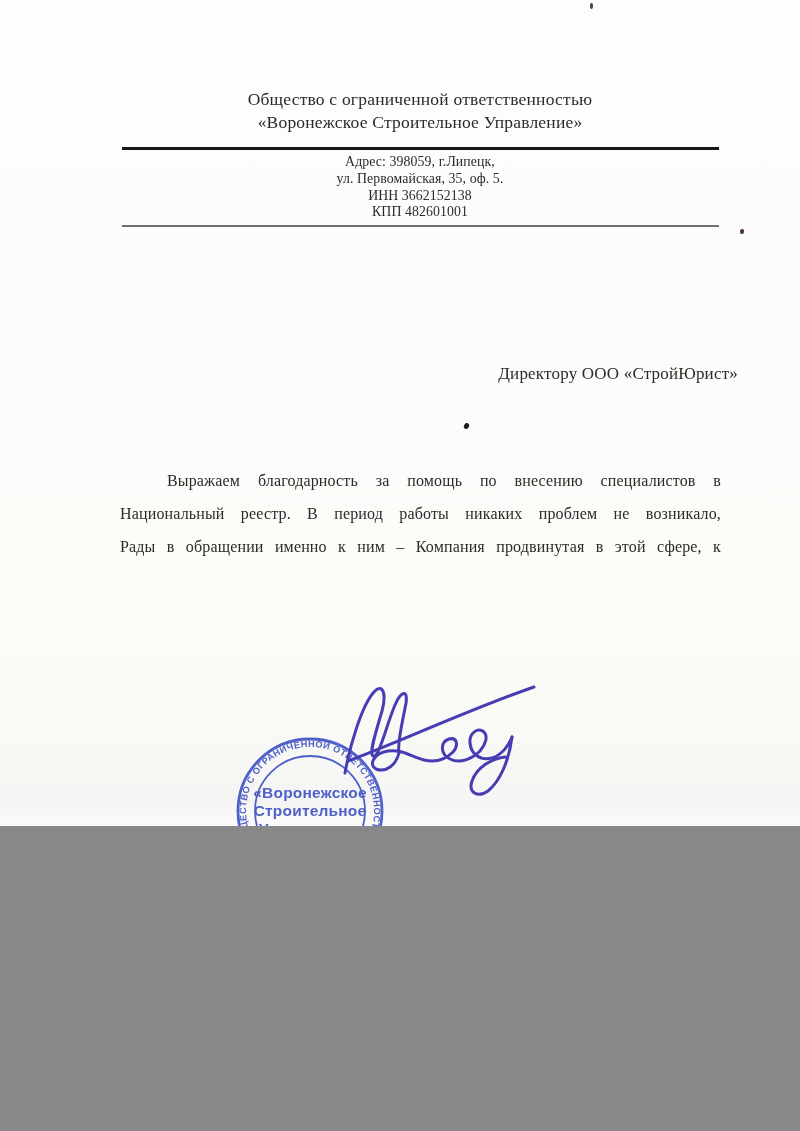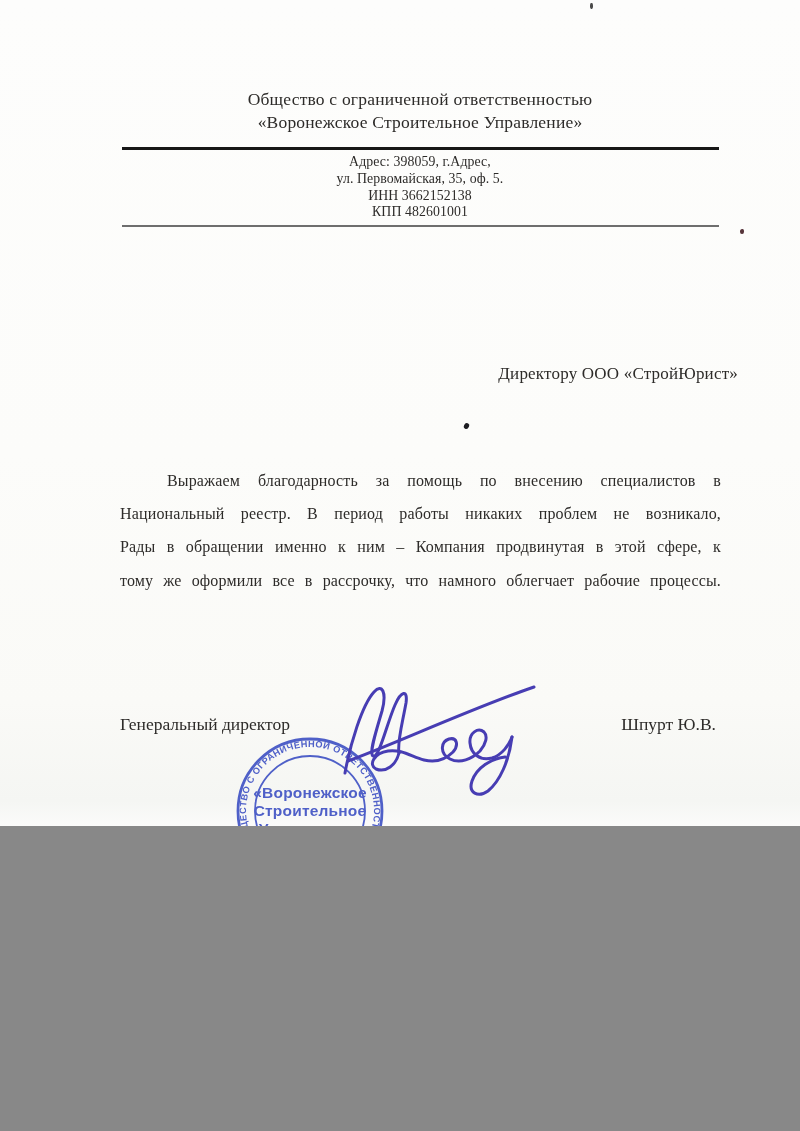--- a/index.html
+++ b/index.html
@@ -39,41 +39,36 @@
 </head>
 <body>
 
 <div class="page">
 
   <div class="letterhead">
     <div class="org-line">Общество с ограниченной ответственностью</div>
     <div class="org-line">«Воронежское Строительное Управление»</div>
     <div class="rule1"></div>
     <div class="address-block">
-      <div>Адрес: 398059, г.Адрес,</div>
+      <div>Адрес: 398059, г.Липецк,</div>
       <div>ул. Первомайская, 35, оф. 5.</div>
       <div>ИНН 3662152138</div>
       <div>КПП 482601001</div>
     </div>
     <div class="rule2"></div>
   </div>
 
   <div class="addressee">Директору ООО «СтройЮрист»</div>
 
   <div class="body-text">
     <div class="body-line indent">Выражаем благодарность за помощь по внесению специалистов в</div>
     <div class="body-line">Национальный реестр.  В период работы никаких проблем не возникало,</div>
     <div class="body-line">Рады в обращении именно к ним – Компания продвинутая в этой сфере, к</div>
-    <div class="body-line">тому же оформили все в рассрочку, что намного облегчает рабочие процессы.</div>
   </div>
 
-  <div class="signoff">
-    <span>Генеральный директор</span>
-    <span>Шпурт Ю.В.</span>
-  </div>
 
   <svg class="stamp-svg" width="152" height="152" viewBox="-76 -76 152 152">
     <circle cx="0" cy="0" r="72" fill="none" stroke-width="2.8" stroke="#4355c5"></circle>
     <circle cx="0" cy="0" r="55" fill="none" stroke-width="1.8" stroke="#4355c5"></circle>
     <defs>
       <path id="arcTop" d="M -58 27 A 64 64 0 1 1 58 27" fill="none"></path>
       <path id="arcBottom" d="M -62.3 16.7 A 64.5 64.5 0 0 0 62.3 16.7" fill="none"></path>
     </defs>
     <text class="stamp-ring-text-top" fill="#4355c5">
       <textPath href="#arcTop" startOffset="50%" text-anchor="middle">ОБЩЕСТВО С ОГРАНИЧЕННОЙ ОТВЕТСТВЕННОСТЬЮ</textPath>

